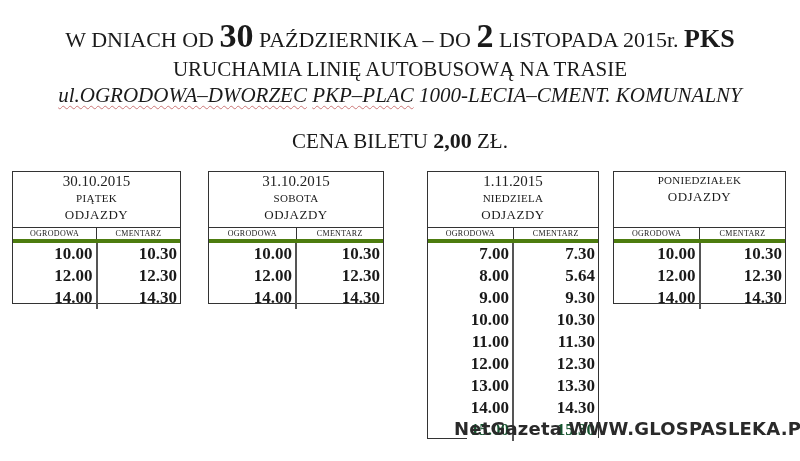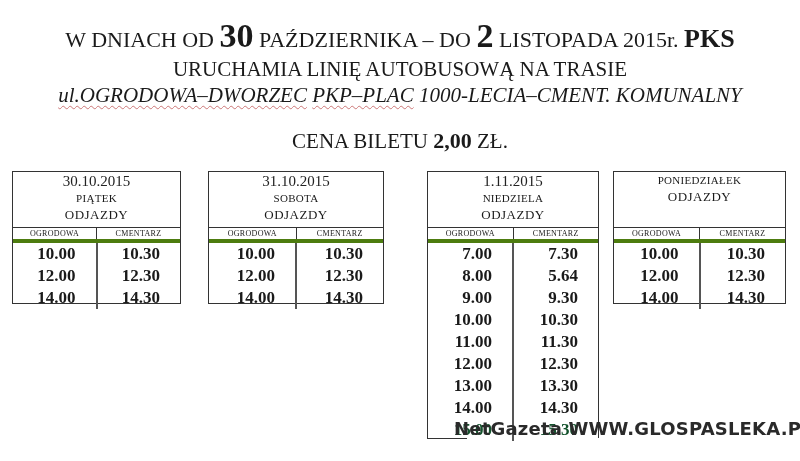--- a/index.html
+++ b/index.html
@@ -21,21 +21,21 @@
     .tt .head { text-align: center; border-bottom: 1px solid #333; height: 55px; }
     .tt .date { font-size: 15px; line-height: 17px; padding-top: 1px; color: #222; }
     .tt .day { font-size: 11px; font-weight: normal; line-height: 17px; letter-spacing: 0.3px; }
     .tt .odj { font-size: 13px; line-height: 16px; letter-spacing: 0.5px; }
     .tt .cols { display: flex; border-bottom: 4px solid #4d7c0f; height: 11px; }
     .tt .cols div { flex: 1; text-align: center; font-size: 8px; line-height: 11px; letter-spacing: 0.3px; }
     .tt .cols div:first-child { border-right: 1px solid #333; }
     .tt .body { display: flex; position: relative; }
     .tt .col { flex: 1; }
     .tt .col.left { border-right: 2px solid #555; }
-    .tt .time { text-align: right; font-size: 17px; font-weight: bold; line-height: 22px; padding-right: 20px; }
+    .tt .time { text-align: right; font-size: 17px; font-weight: bold; line-height: 22px; padding-right: 3px; }
     .tt .time.faded { color: #14532d; }
 
     #t1 { left: 12px; width: 167px; height: 131px; }
     #t2 { left: 208px; width: 174px; height: 131px; }
     #t3 { left: 427px; width: 170px; height: 266px; border-bottom: none; }
     #t4 { left: 613px; width: 171px; height: 131px; }
     #t3 .bottom { position: absolute; left: -1px; top: 266px; width: 40px; height: 1px; background: #333; }
 
     .watermark {
       position: absolute; left: 454px; top: 418px; font-family: "DejaVu Sans", sans-serif;

